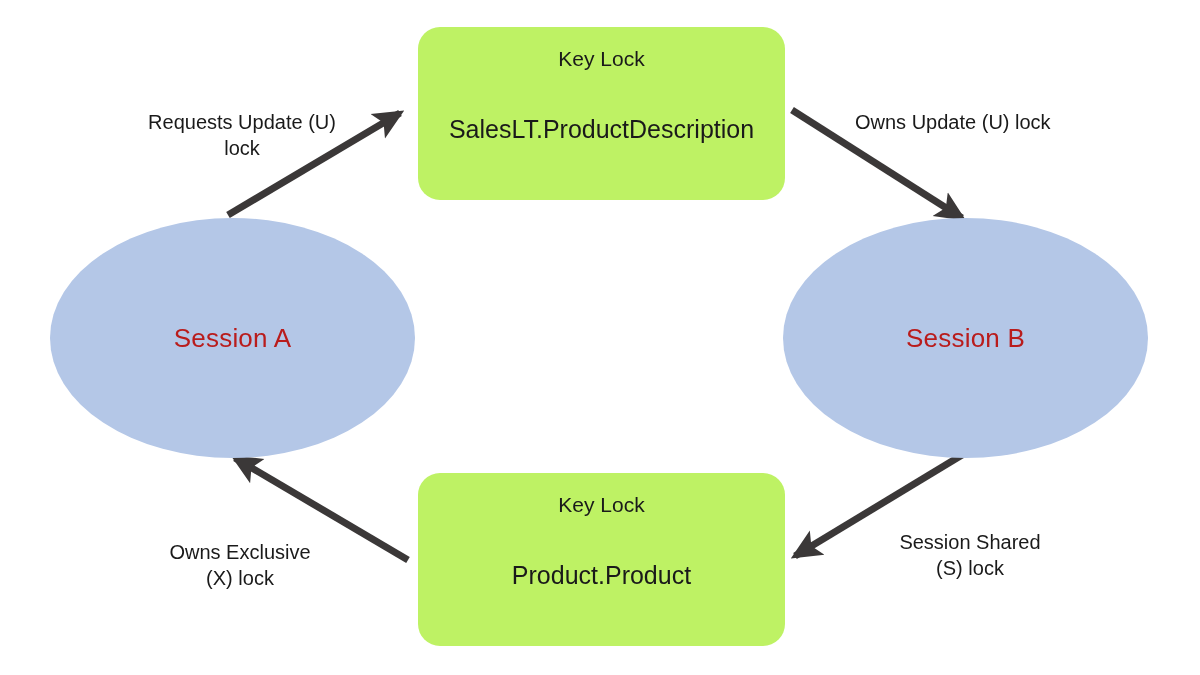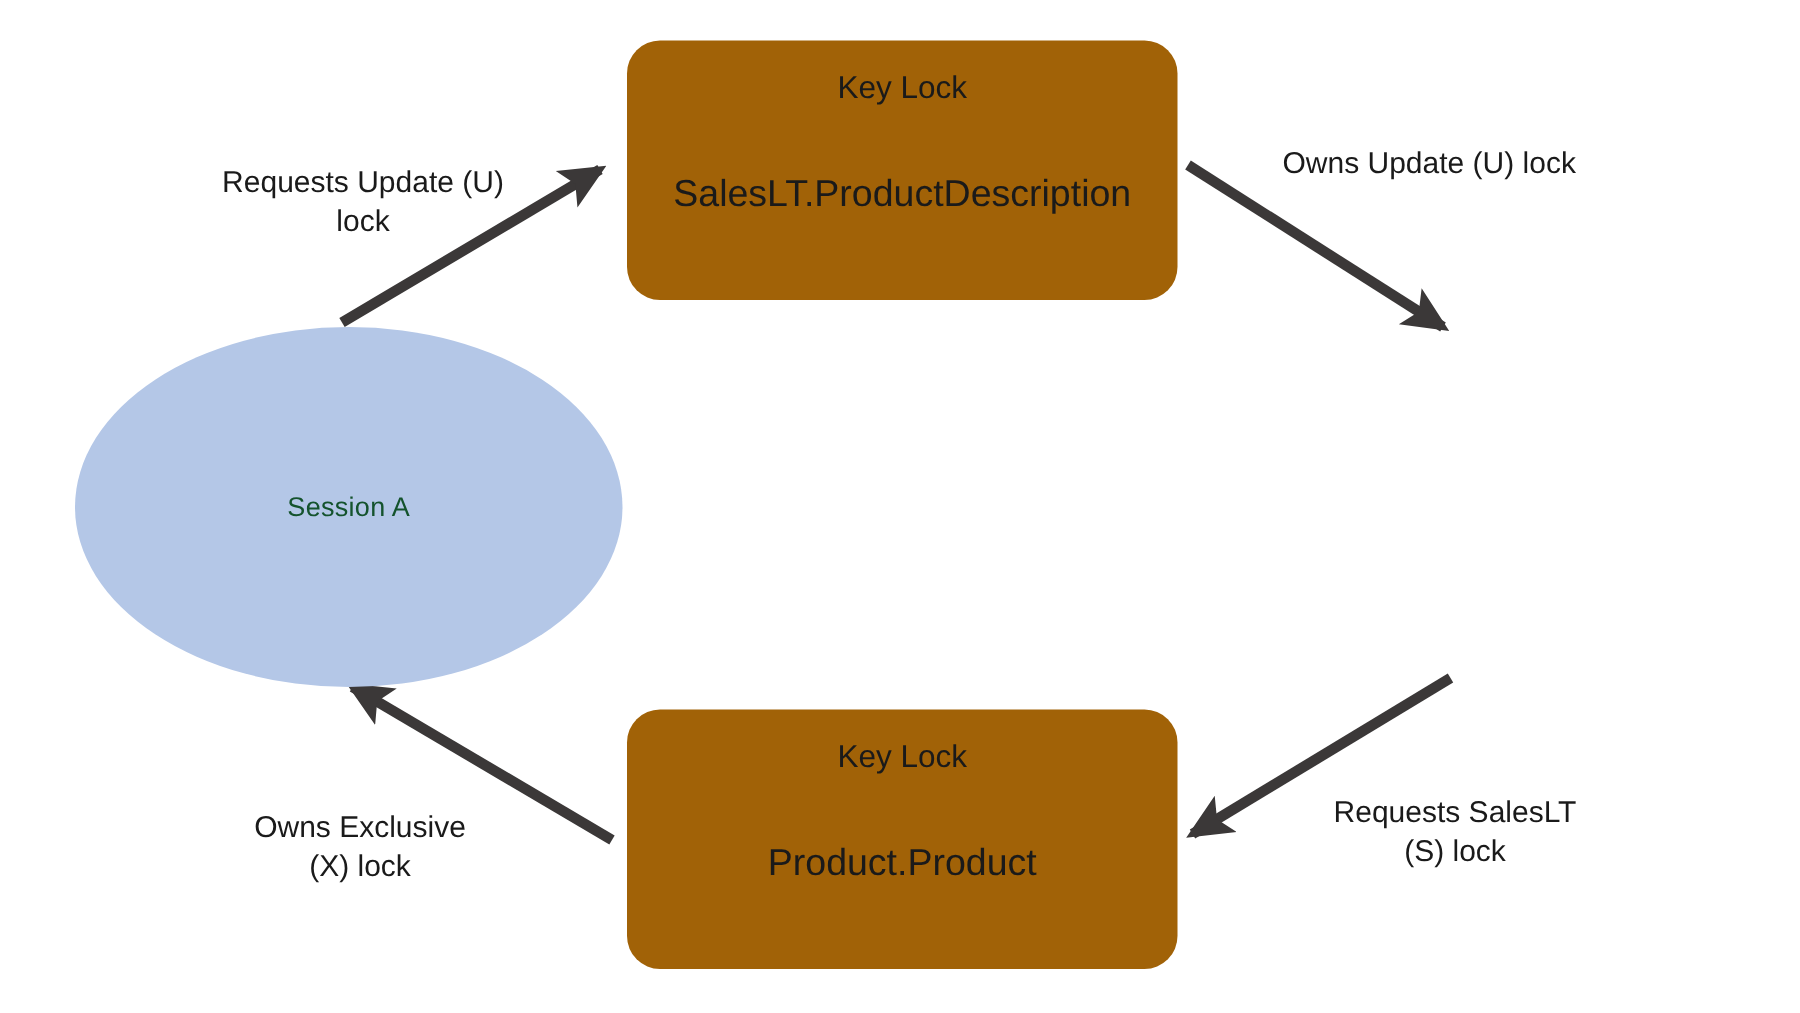--- a/index.html
+++ b/index.html
@@ -29,32 +29,32 @@
   
   .session-node {
     position: absolute;
     background: #B4C7E7;
     border-radius: 50%;
     display: flex;
     align-items: center;
     justify-content: center;
   }
   .session-label {
-    font-size: 18px;
-    color: #14532d;
+    font-size: 26px;
+    color: #b91c1c;
     letter-spacing: 0.2px;
     white-space: nowrap;
   }
   #session-a { left: 50px;  top: 218px; width: 365px; height: 240px; }
   #session-b { left: 783px; top: 218px; width: 365px; height: 240px; }
 
   
   .lock-node {
     position: absolute;
-    background: #a16207;
+    background: #bef264;
     border-radius: 22px;
     display: flex;
     flex-direction: column;
     align-items: center;
     justify-content: flex-start;
     box-sizing: border-box;
   }
   #lock-top    { left: 418px; top: 27px;  width: 367px; height: 173px; padding-top: 20px; }
   #lock-bottom { left: 418px; top: 473px; width: 367px; height: 173px; padding-top: 20px; }
   .lock-title {
@@ -72,21 +72,21 @@
   
   .edge-label {
     position: absolute;
     font-size: 20px;
     color: #1a1a1a;
     text-align: center;
     line-height: 1.28;
     white-space: pre-line;
   }
   #edge-label-a-to-top    { left: 107px;  top: 110px; width: 270px; }
-  #edge-label-top-to-b    { left: 855px; top: 97px; width: 260px; text-align: left; }
+  #edge-label-top-to-b    { left: 855px; top: 110px; width: 260px; text-align: left; }
   #edge-label-bottom-to-a { left: 120px; top: 530px; width: 240px; margin-top: 10px; }
   #edge-label-b-to-bottom { left: 855px; top: 530px; width: 230px; }
 </style>
 </head>
 <body>
 
 <div id="canvas">
 
   <svg id="edges" viewBox="0 0 1200 675" xmlns="http://www.w3.org/2000/svg">
     <defs>
@@ -101,35 +101,38 @@
 
     <line x1="967" y1="452" x2="795" y2="556" stroke="#3B3838" stroke-width="7" marker-end="url(#arrowhead)"></line>
 
     <line x1="408" y1="560" x2="235" y2="458" stroke="#3B3838" stroke-width="7" marker-end="url(#arrowhead)"></line>
   </svg>
 
   <div id="session-a" class="session-node">
     <span class="session-label">Session A</span>
   </div>
 
+  <div id="session-b" class="session-node">
+    <span class="session-label">Session B</span>
+  </div>
 
   <div id="lock-top" class="lock-node">
     <span class="lock-title">Key Lock</span>
     <span class="lock-object">SalesLT.ProductDescription</span>
   </div>
 
   <div id="lock-bottom" class="lock-node">
     <span class="lock-title">Key Lock</span>
     <span class="lock-object">Product.Product</span>
   </div>
 
   <div id="edge-label-a-to-top" class="edge-label">Requests Update (U)
 lock</div>
 
   <div id="edge-label-top-to-b" class="edge-label">Owns Update (U) lock</div>
 
-  <div id="edge-label-b-to-bottom" class="edge-label">Requests SalesLT
+  <div id="edge-label-b-to-bottom" class="edge-label">Session Shared
 (S) lock</div>
 
   <div id="edge-label-bottom-to-a" class="edge-label">Owns Exclusive
 (X) lock</div>
 
 </div>
 
 </body></html>

